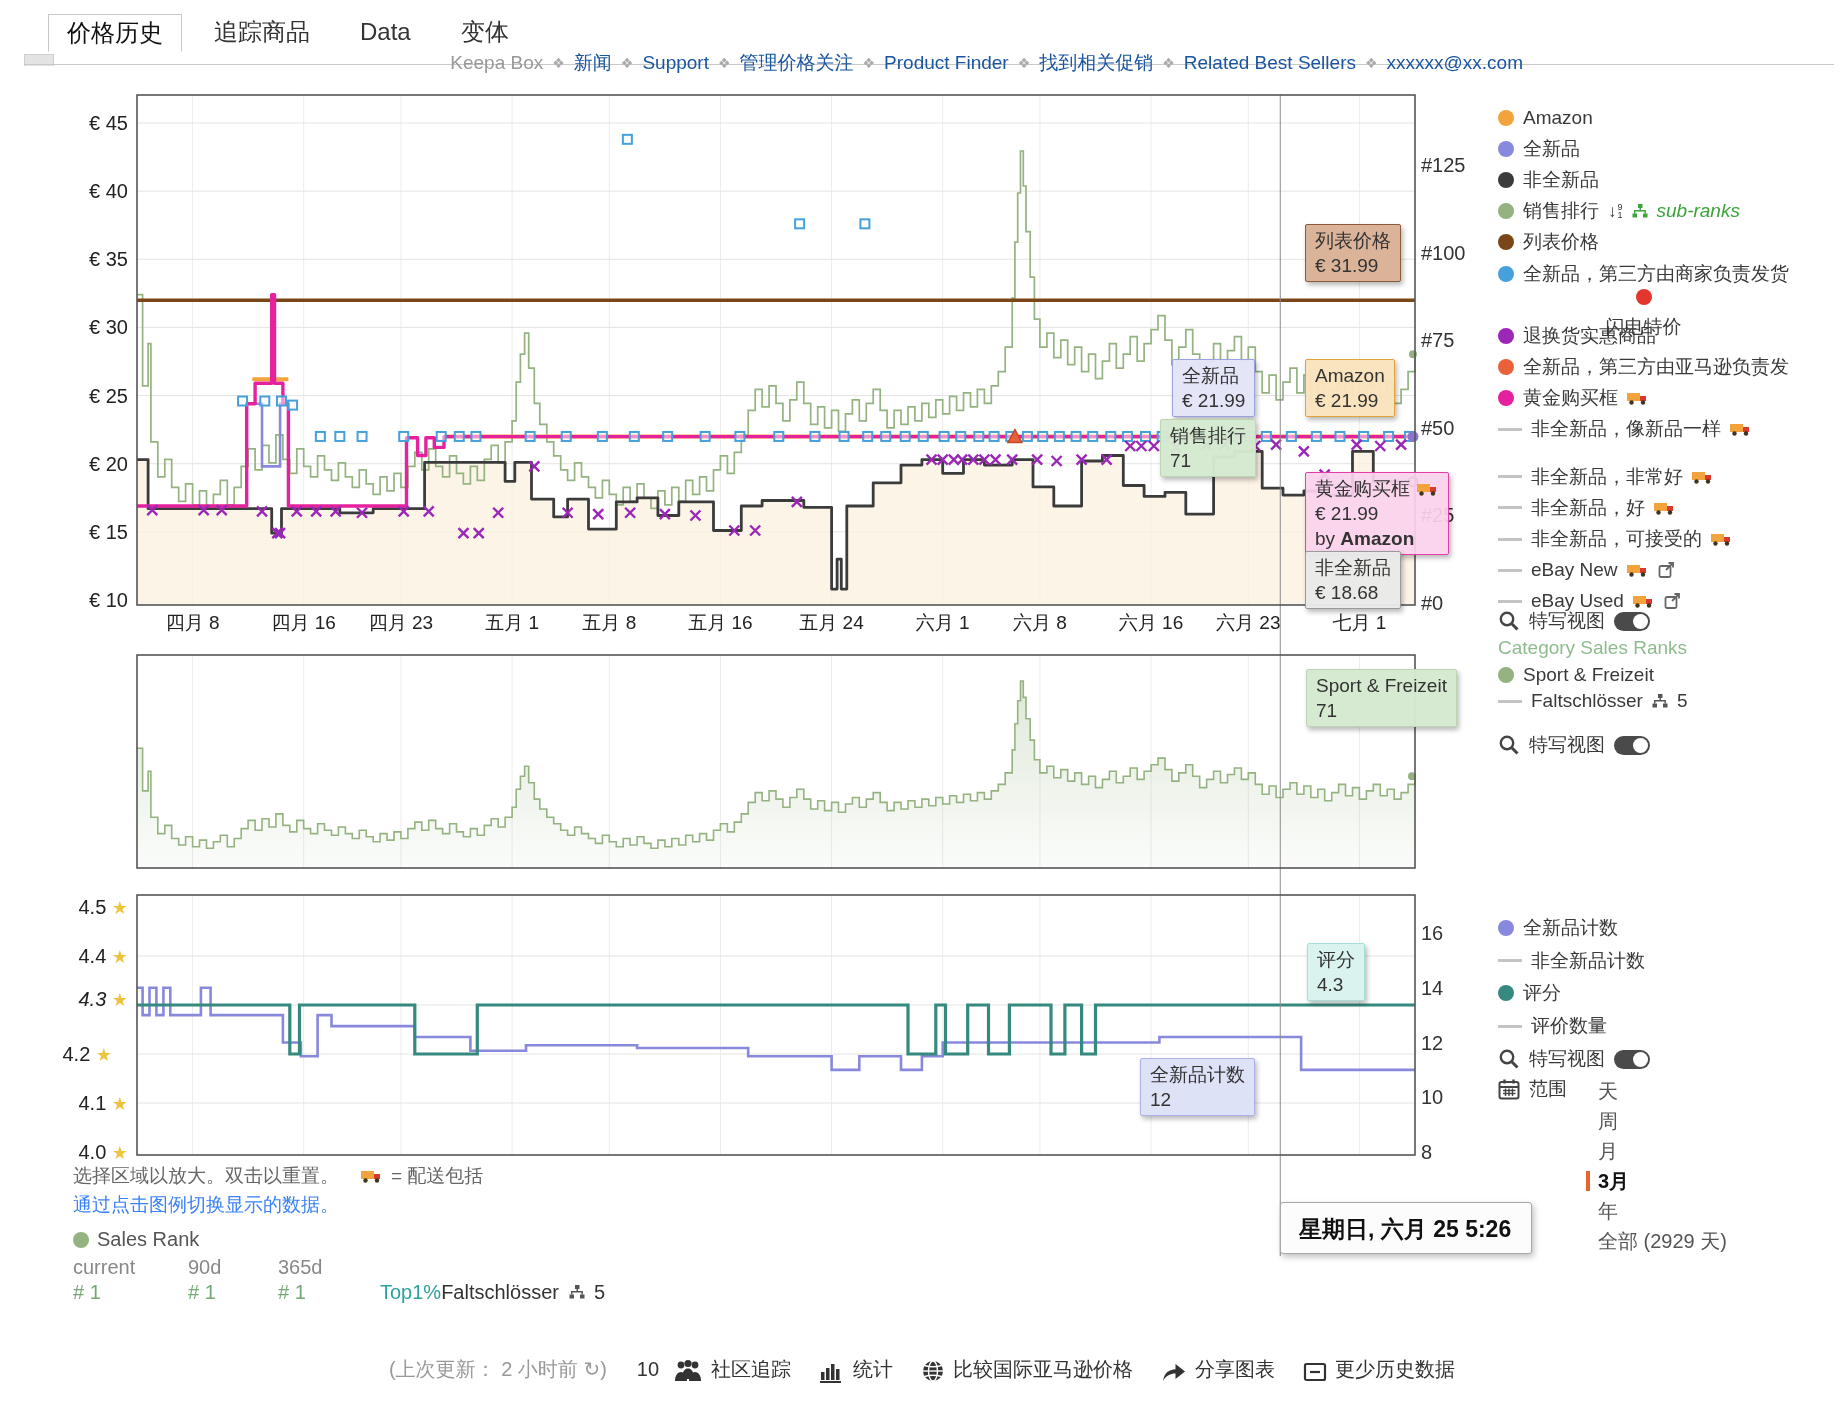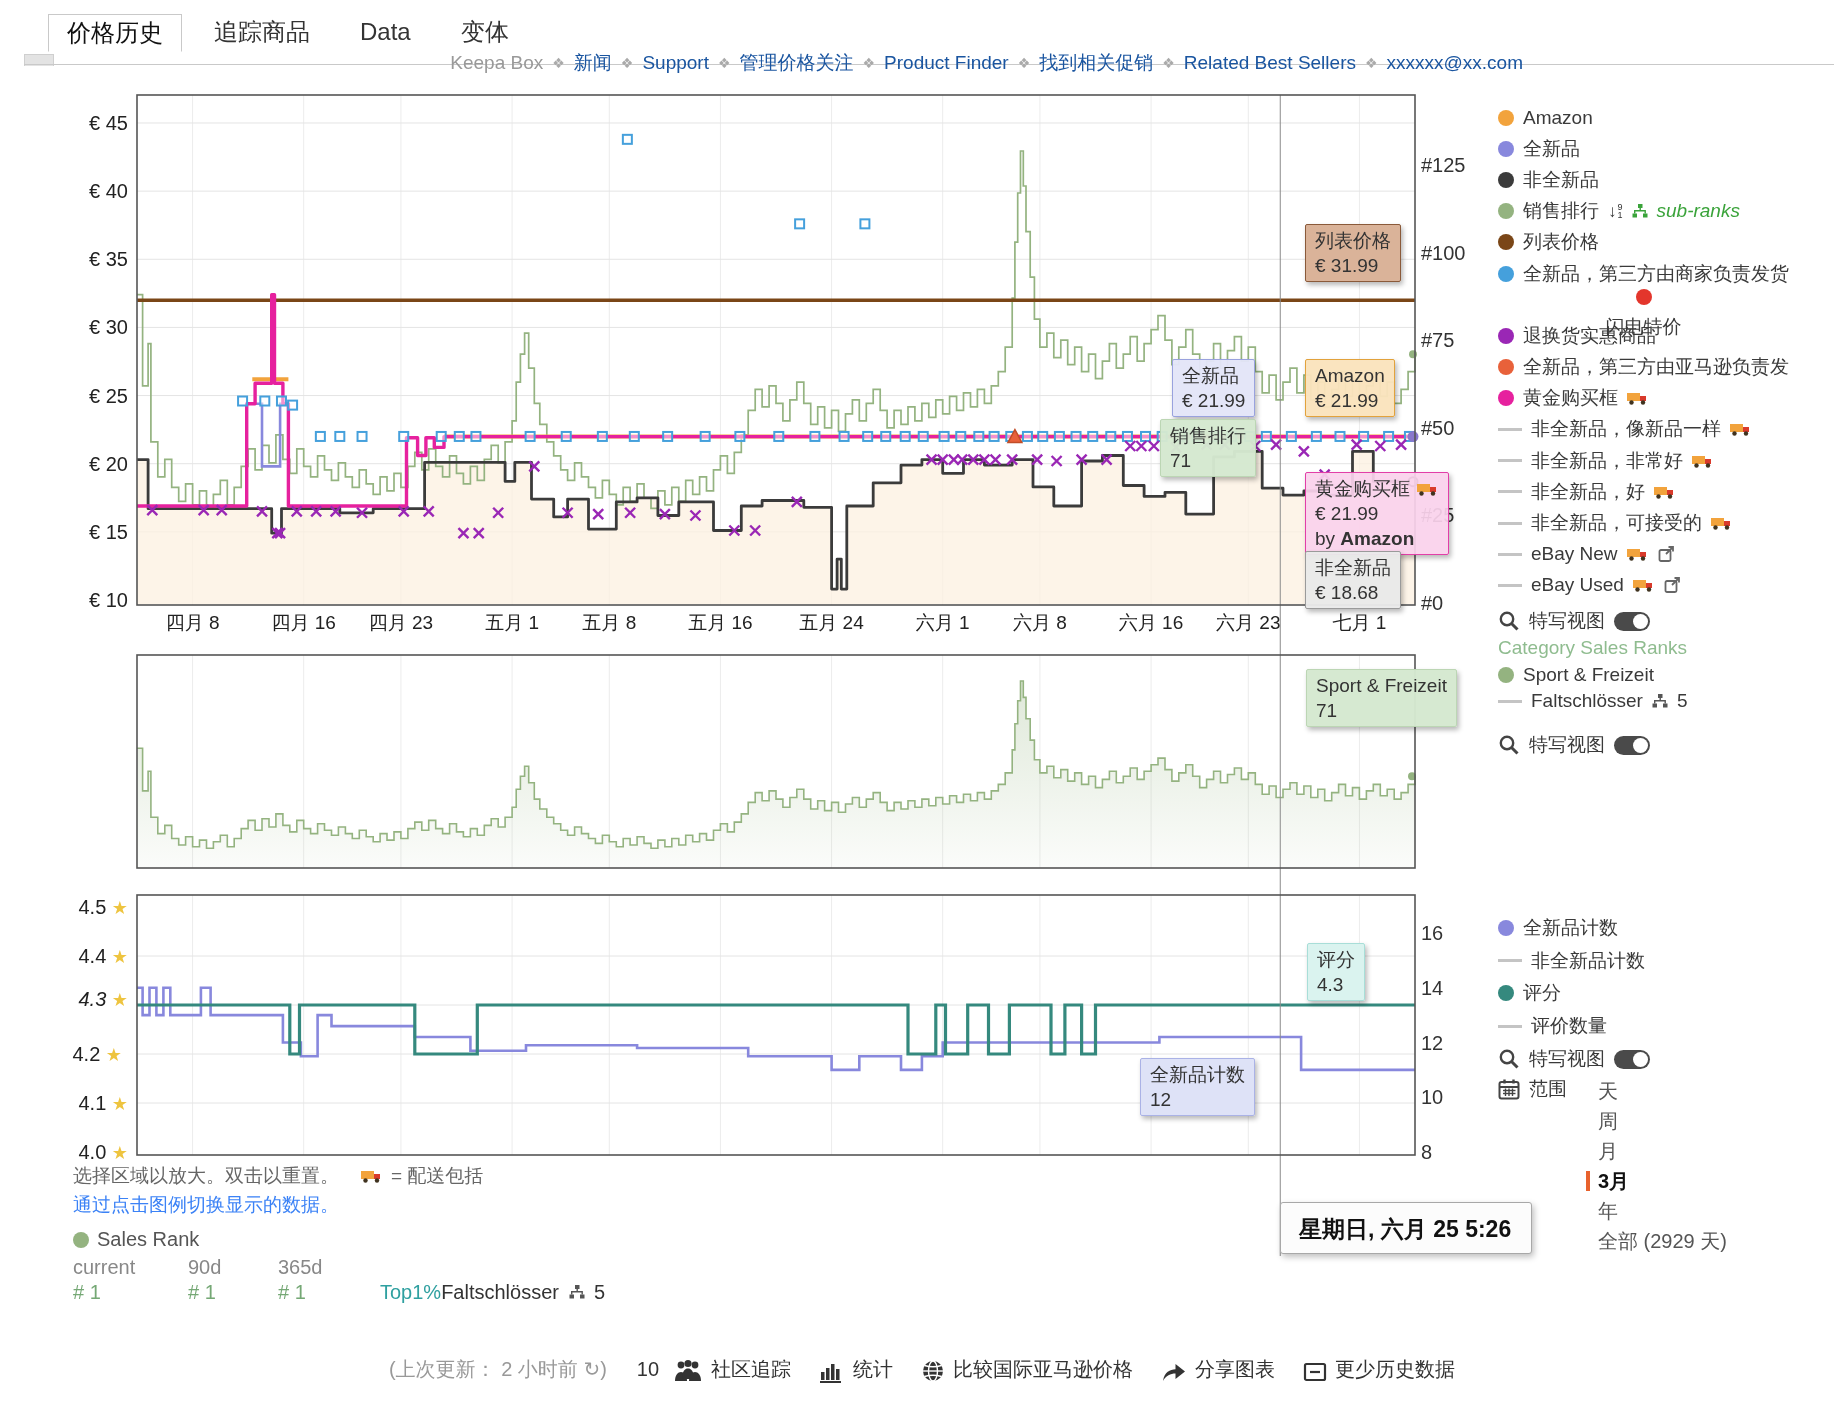--- a/index.html
+++ b/index.html
@@ -304,21 +304,21 @@
     <div class="xtick" style="left:670.4347826086956px;">五月 16</div>
     <div class="xtick" style="left:781.5652173913044px;">五月 24</div>
     <div class="xtick" style="left:892.695652173913px;">六月 1</div>
     <div class="xtick" style="left:989.9347826086955px;">六月 8</div>
     <div class="xtick" style="left:1101.0652173913045px;">六月 16</div>
     <div class="xtick" style="left:1198.304347826087px;">六月 23</div>
     <div class="xtick" style="left:1309.4347826086957px;">七月 1</div>
     <div class="ytick" style="left:50px;top:896px;">4.5 <span class="star">★</span></div>
     <div class="ytick" style="left:50px;top:944.9999999999998px;">4.4 <span class="star">★</span></div>
     <div class="ytick" style="left:50px;top:988px;font-style:italic;">4.3 <span class="star">★</span></div>
-    <div class="ytick" style="left:44px;top:1043px;">4.2 <span class="star">★</span></div>
+    <div class="ytick" style="left:34px;top:1043px;">4.2 <span class="star">★</span></div>
     <div class="ytick" style="left:50px;top:1092.0000000000002px;">4.1 <span class="star">★</span></div>
     <div class="ytick" style="left:50px;top:1141px;">4.0 <span class="star">★</span></div>
     <div class="rtick" style="top:922px;">16</div>
     <div class="rtick" style="top:976.75px;">14</div>
     <div class="rtick" style="top:1031.5px;">12</div>
     <div class="rtick" style="top:1086.25px;">10</div>
     <div class="rtick" style="top:1141px;">8</div>
   </div>
 
 <div class="tt" id="tt-listprice">
@@ -438,21 +438,21 @@
         <span>非全新品，像新品一样</span>
         <span class="icn">
           <svg width="22" height="14" viewBox="0 0 22 14" style="display:block">
             <rect x="0" y="2" width="13" height="8" fill="#f2a33c"></rect>
             <rect x="13" y="5" width="6" height="5" fill="#d93a2b"></rect>
             <circle cx="4.5" cy="11.5" r="2.2" fill="#40331f"></circle>
             <circle cx="16" cy="11.5" r="2.2" fill="#40331f"></circle>
           </svg>
         </span>
       </li>
-      <li style="height: 31.2px;">
+      <li style="height: 31.2px; margin-top: 16px;">
         <span class="dash"></span>
         <span>非全新品，非常好</span>
         <span class="icn">
           <svg width="22" height="14" viewBox="0 0 22 14" style="display:block">
             <rect x="0" y="2" width="13" height="8" fill="#f2a33c"></rect>
             <rect x="13" y="5" width="6" height="5" fill="#d93a2b"></rect>
             <circle cx="4.5" cy="11.5" r="2.2" fill="#40331f"></circle>
             <circle cx="16" cy="11.5" r="2.2" fill="#40331f"></circle>
           </svg>
         </span>

